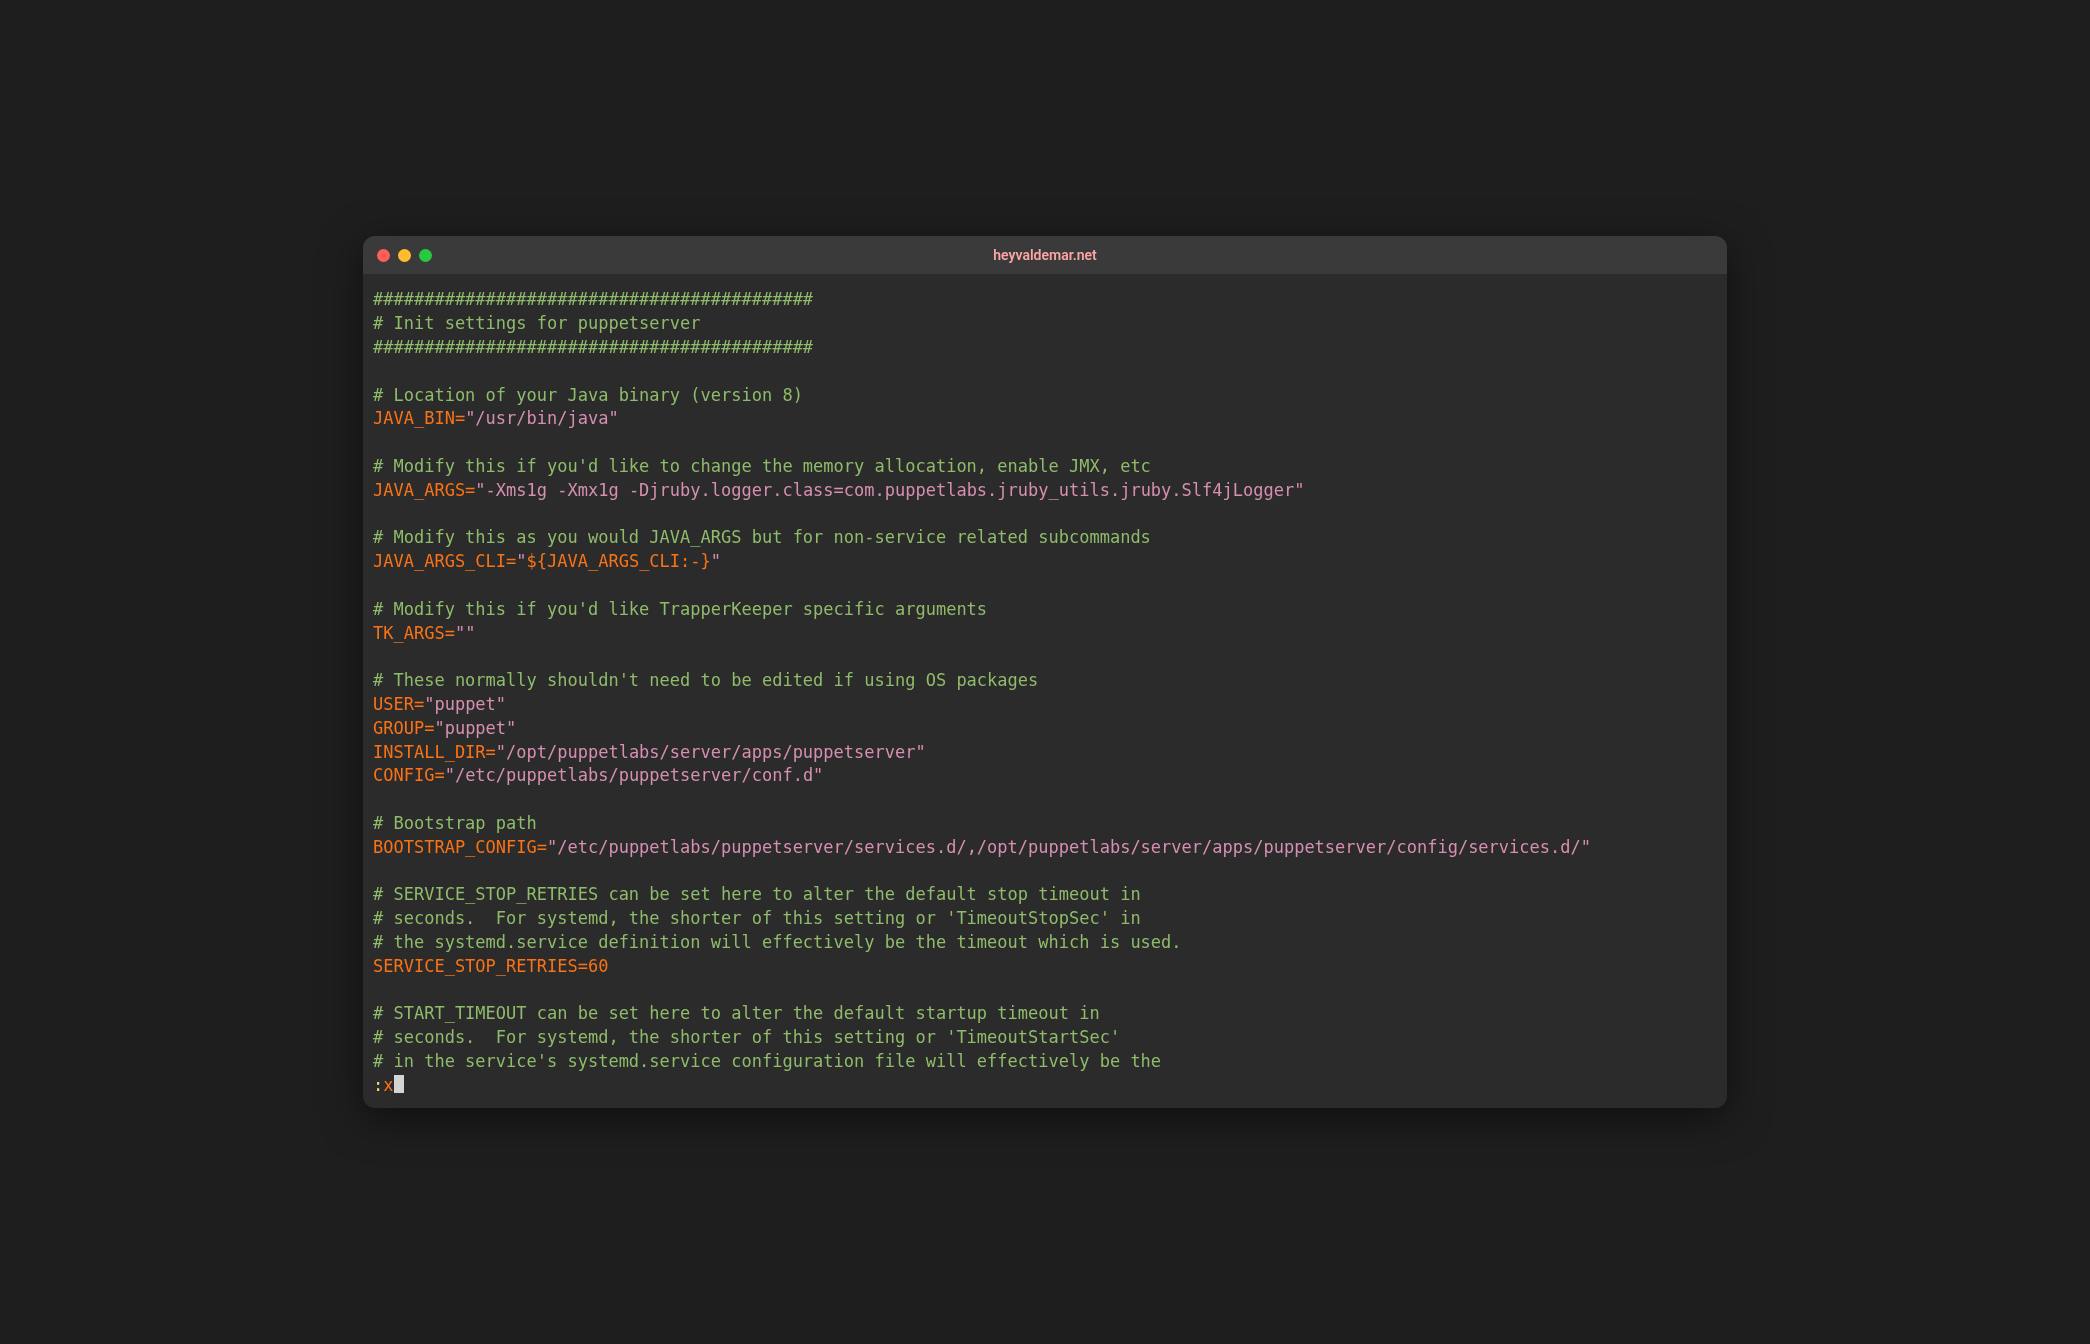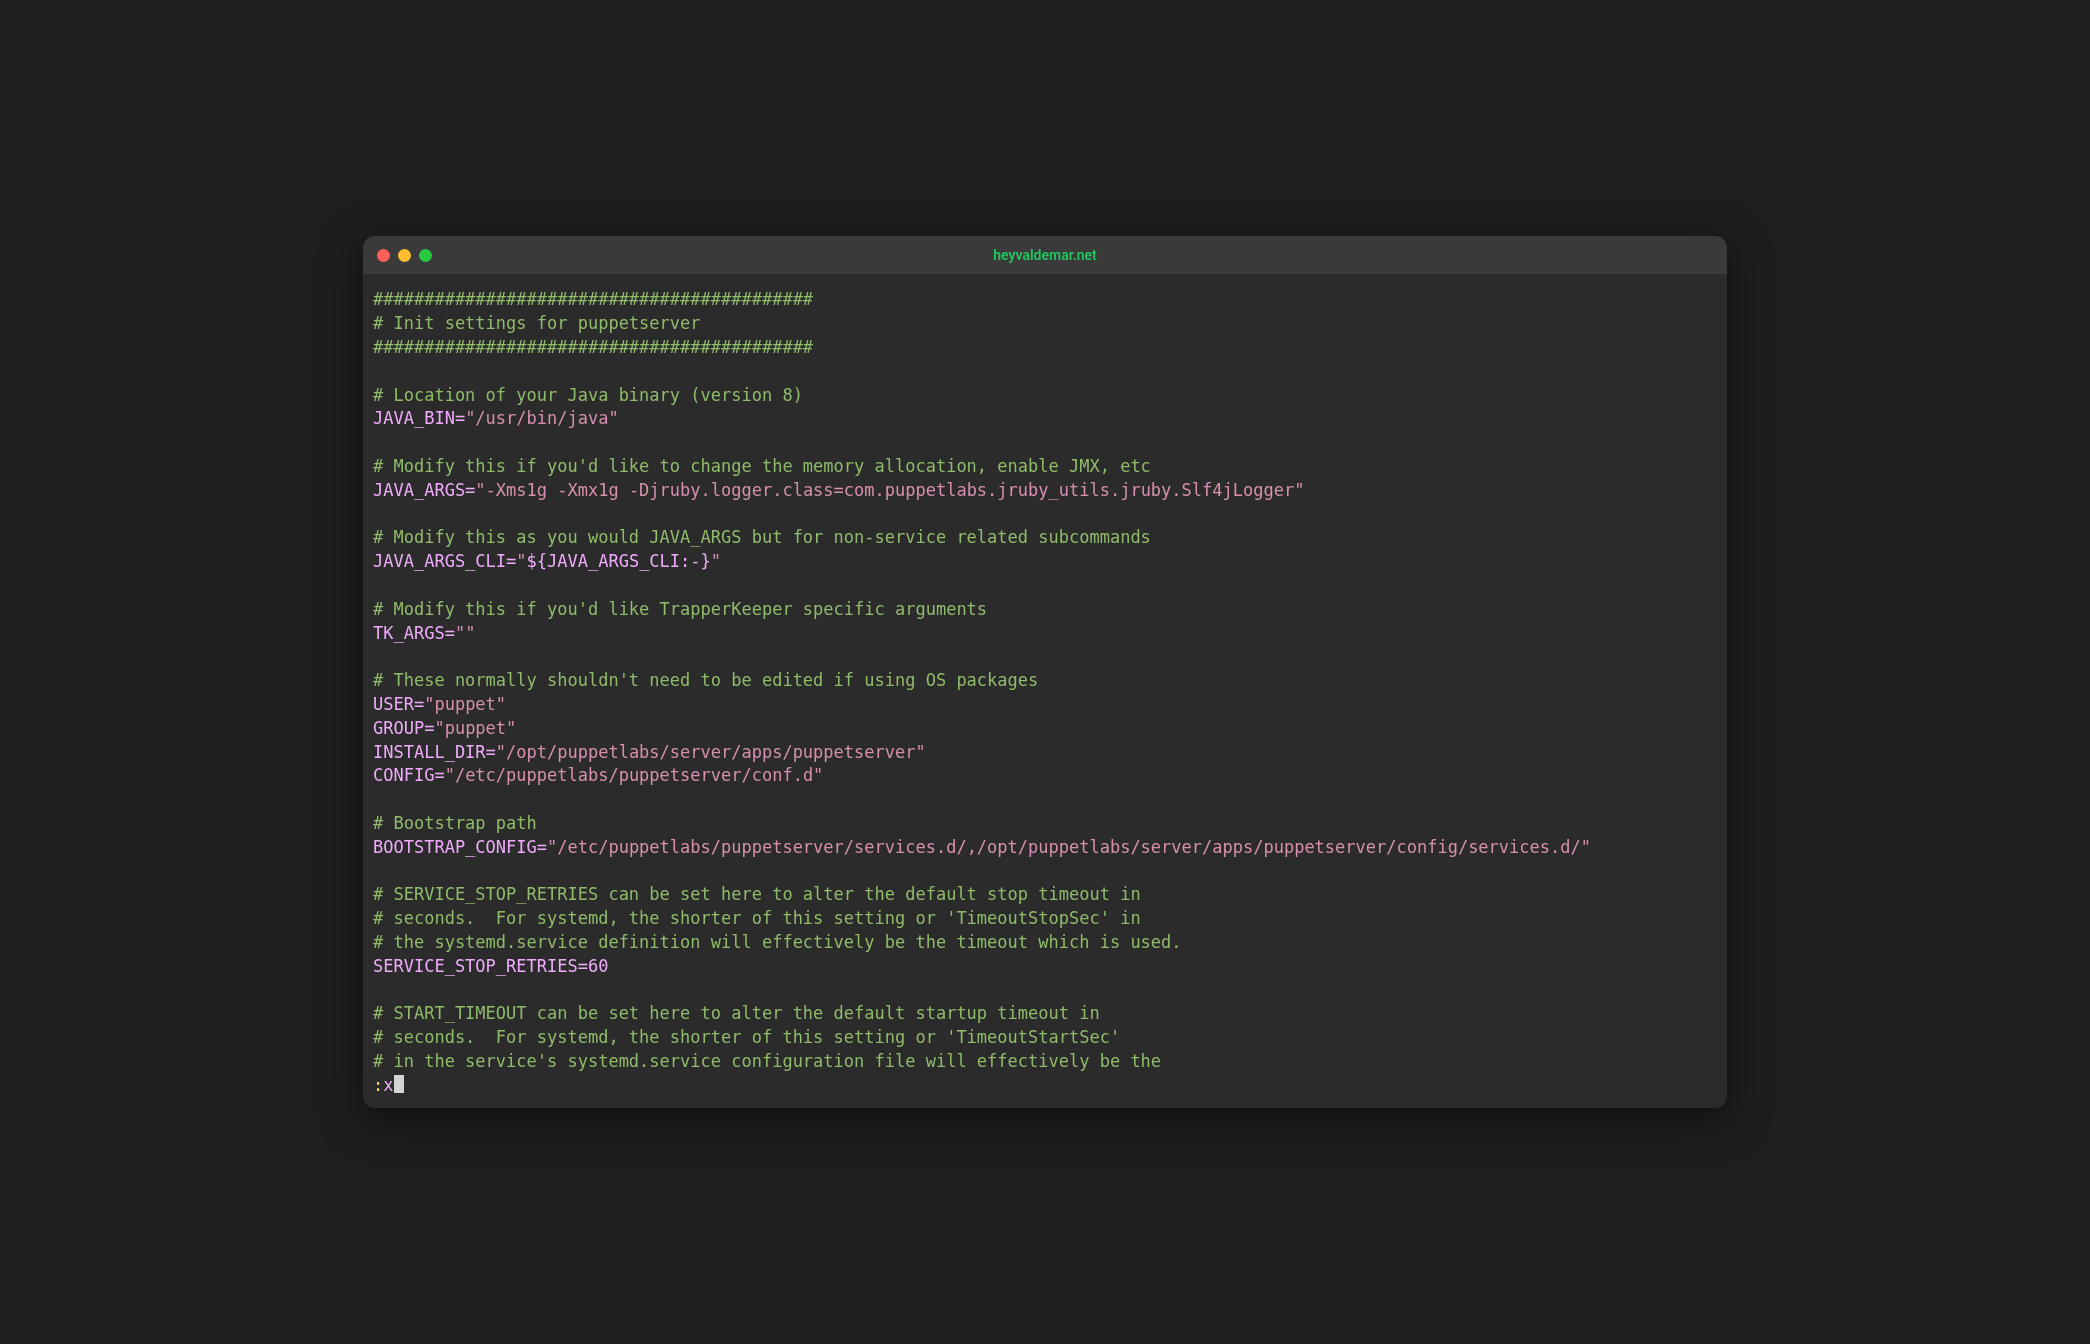--- a/index.html
+++ b/index.html
@@ -37,34 +37,34 @@
       height: 13px;
       border-radius: 50%;
     }
     .tl-red { background: #ff5f57; }
     .tl-yellow { background: #febc2e; }
     .tl-green { background: #28c840; }
     .title {
       position: absolute;
       left: 50%;
       transform: translateX(-50%);
-      color: #22c55e;
+      color: #fca5a5;
       font-size: 14px;
       font-weight: 600;
     }
     .terminal {
       padding: 14px 10px 10px 10px;
       font-family: "SF Mono", "Menlo", "Monaco", "Consolas", monospace;
       font-size: 17px;
       line-height: 1.4;
       white-space: pre-wrap;
       word-break: break-all;
     }
     .comment { color: #8fbc6a; }
-    .var { color: #f0abfc; }
+    .var { color: #f97316; }
     .string { color: #d68fb0; }
     .cmd { color: #ffd86e; }
     .cursor {
       display: inline-block;
       width: 10px;
       height: 18px;
       background: #d4d4d4;
       vertical-align: text-bottom;
       margin-bottom: 2px;
     }

